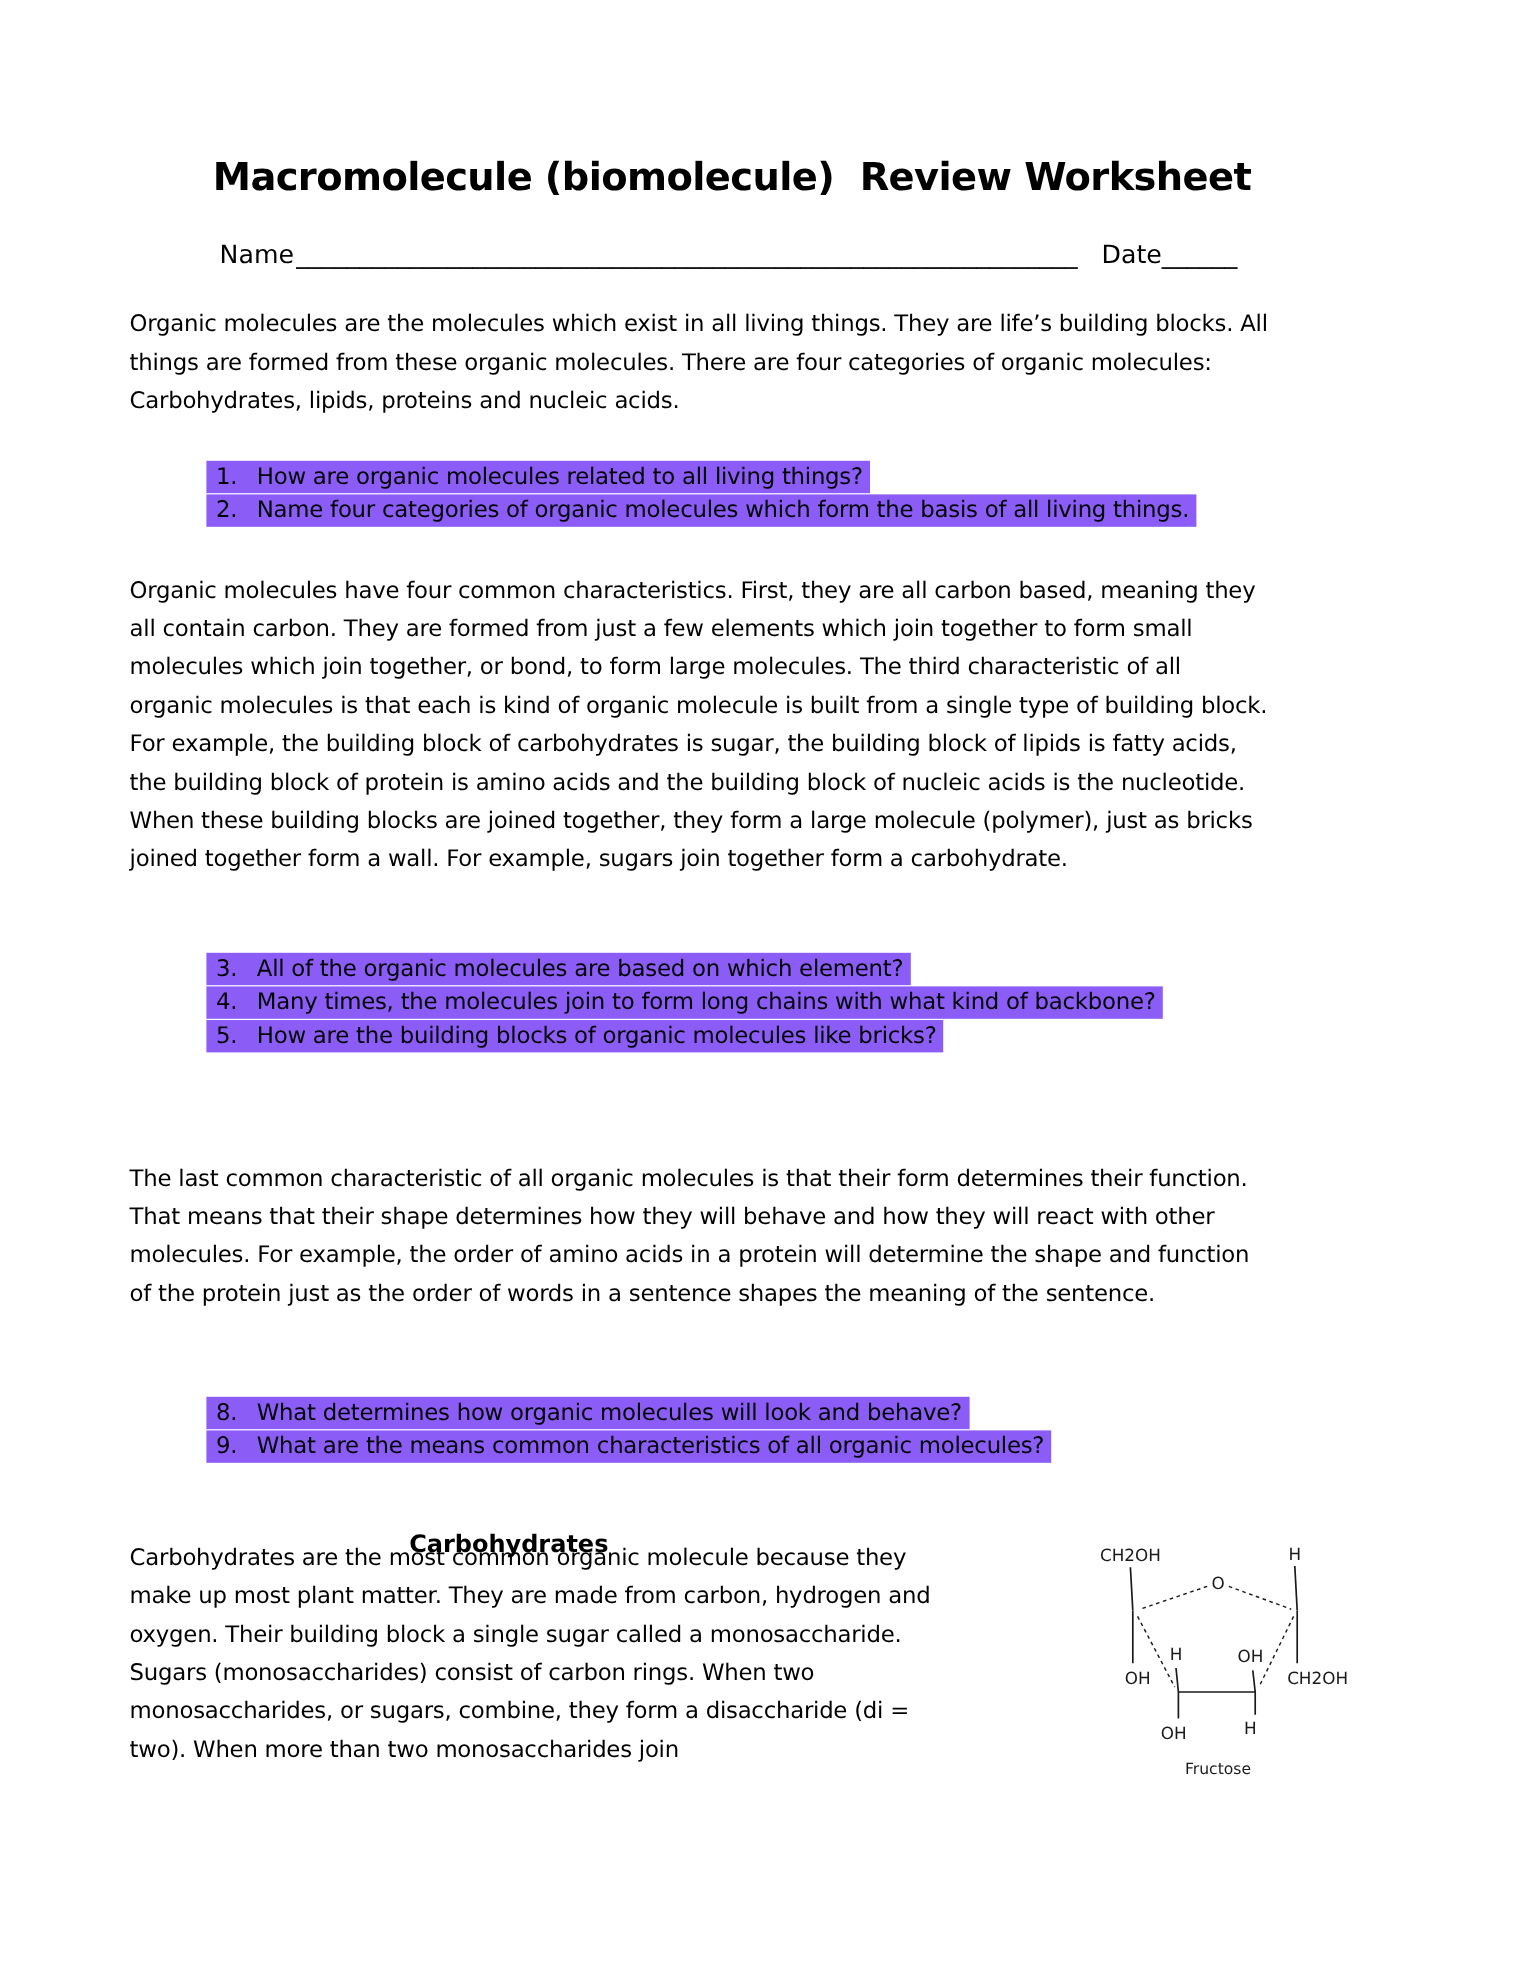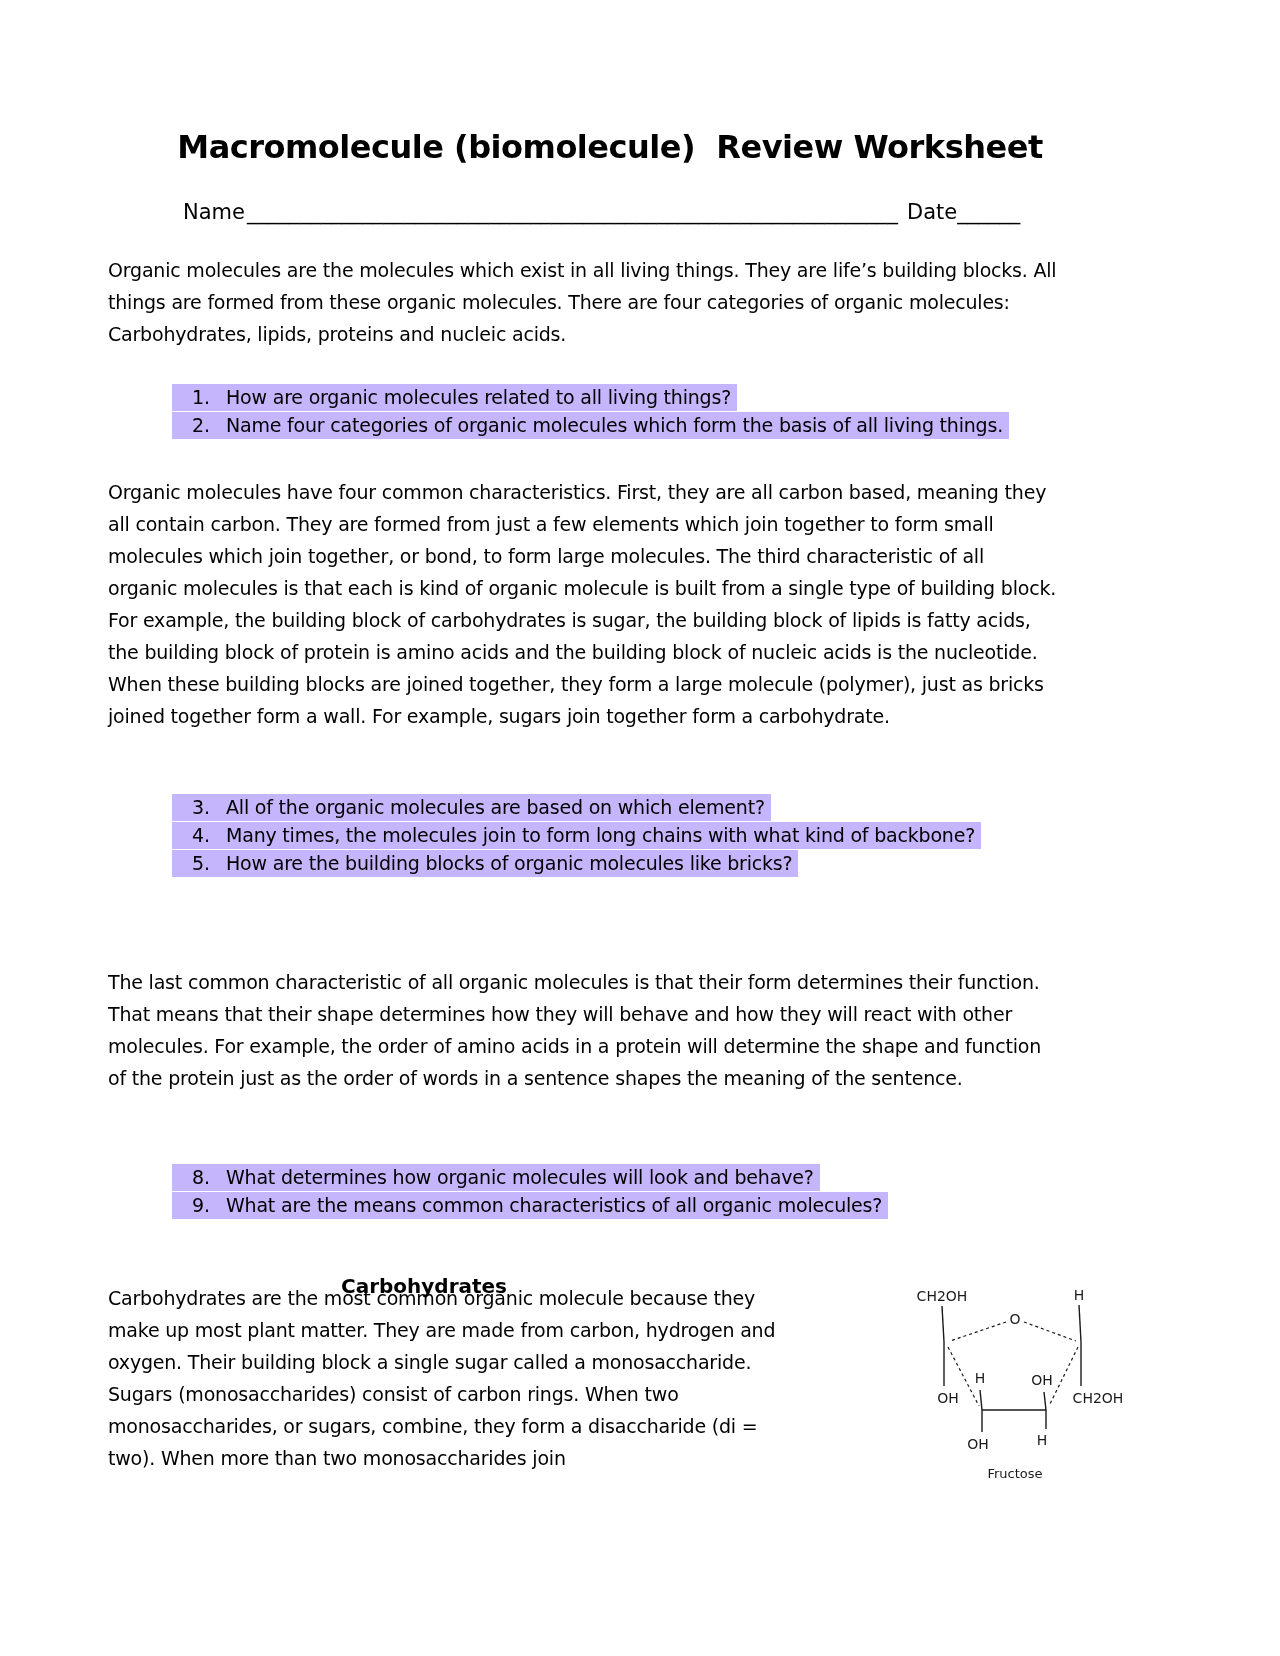--- a/index.html
+++ b/index.html
@@ -26,21 +26,21 @@
     white-space: pre-wrap;
   }
   .namedate {
     position: absolute;
     top: 200px;
     left: 183px;
     font-size: 21px;
     white-space: pre;
   }
   .namedate .lbl { margin-right: 2px; }
-  .namedate .lbl2 { margin-left: 9px; }
+  .namedate .lbl2 { margin-left: 20px; }
   .blank { letter-spacing: 0px; }
   .para {
     position: absolute;
     left: 108px;
     margin: 0;
     font-size: 19px;
     line-height: 32px;
     letter-spacing: -0.2px;
   }
   .p1 { top: 254px; width: 950px; }
@@ -50,23 +50,23 @@
   .qblock {
     position: absolute;
     left: 172px;
     width: 1000px;
   }
   .qb1 { top: 384px; }
   .qb2 { top: 794px; }
   .qb3 { top: 1164px; }
   .q-row { height: 28px; line-height: 28px; }
   .q-hl {
-    background: #c4b5fd;
+    background: #8b5cf6;
     display: inline-block;
-    padding: 0 6px 1px 20px;
+    padding: 0 6px 1px 8px;
     font-size: 19px;
     letter-spacing: -0.2px;
     line-height: 26px;
   }
   .q-num { display: inline-block; width: 34px; }
   .subhead {
     position: absolute;
     top: 1258px;
     left: 108px;
     width: 600px;

